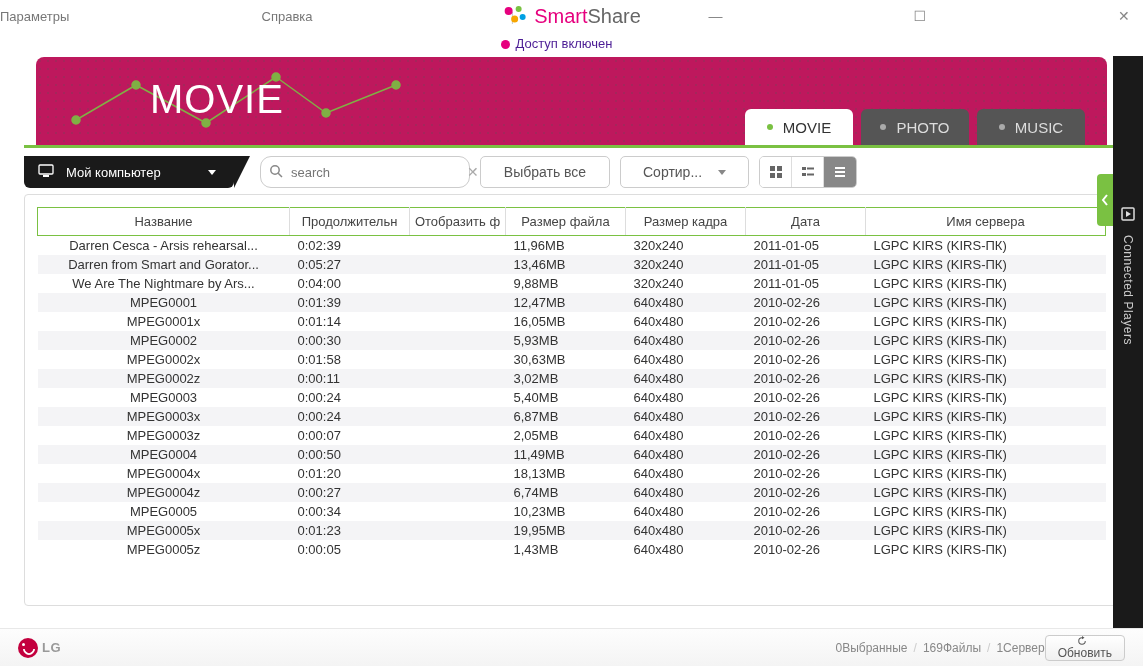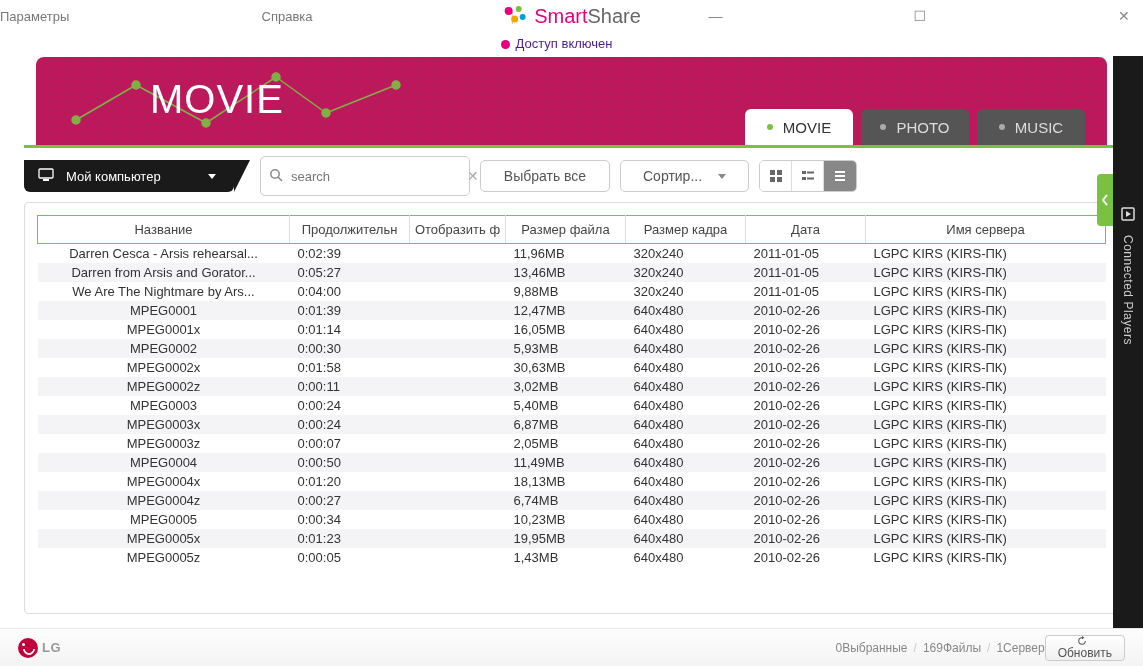--- a/index.html
+++ b/index.html
@@ -32,21 +32,21 @@
   .tab.active .bullet { background: #7ac142; }
 
   .greenstrip { margin: 0 24px; height: 3px; background: #7ac142; }
 
   
   .toolbar { margin: 8px 24px 6px 24px; display: flex; align-items: center; gap: 10px; position: relative; }
   .source-select { background: #1a1a1a; color: #fff; height: 32px; border-radius: 0 0 6px 6px; display: flex; align-items: center; padding: 0 18px 0 14px; min-width: 210px; cursor: pointer; position: relative; font-size: 13px; }
   .source-select::after { content:""; position:absolute; right:-16px; top:0; width:0; height:0; border-top:32px solid #1a1a1a; border-right:16px solid transparent; }
   .source-select .chevron-down { margin-left: auto; }
   .source-select .pcicon { margin-right: 12px; }
-  .searchbox { height: 40px; border: 1px solid #ccc; border-radius: 5px; display: flex; align-items: center; padding: 0 8px; width: 210px; background: #fff; margin-left: 16px; }
+  .searchbox { height: 32px; border: 1px solid #ccc; border-radius: 11px; display: flex; align-items: center; padding: 0 8px; width: 210px; background: #fff; margin-left: 16px; }
   .searchbox input { border: none; outline: none; flex: 1; font-size: 13px; color: #444; }
   .searchbox .mag { color: #888; margin-right: 8px; }
   .searchbox .clear { color: #aaa; cursor: pointer; font-size: 14px; }
   .pillbtn { height: 32px; border: 1px solid #ccc; border-radius: 5px; background: #fff; padding: 0 22px; display: flex; align-items: center; cursor: pointer; font-size: 14px; color: #555; }
   .pillbtn .chevron-down { margin-left: 16px; color: #888; }
   .viewgroup { display: flex; border: 1px solid #ccc; border-radius: 5px; overflow: hidden; height: 32px; }
   .viewbtn { width: 32px; display: flex; align-items: center; justify-content: center; background: #fff; cursor: pointer; border-right: 1px solid #ddd; color: #666; }
   .viewbtn:last-child { border-right: none; }
   .viewbtn.active { background: #888; color: #fff; }
 
@@ -233,21 +233,21 @@
           <tr>
             <td class="name">Darren Cesca - Arsis rehearsal...</td>
             <td>0:02:39</td>
             <td></td>
             <td>11,96MB</td>
             <td>320x240</td>
             <td>2011-01-05</td>
             <td>LGPC KIRS (KIRS-ПК)</td>
           </tr>
           <tr>
-            <td class="name">Darren from Arsis and Gorator...</td>
+            <td class="name">Darren from Smart and Gorator...</td>
             <td>0:05:27</td>
             <td></td>
             <td>13,46MB</td>
             <td>320x240</td>
             <td>2011-01-05</td>
             <td>LGPC KIRS (KIRS-ПК)</td>
           </tr>
           <tr>
             <td class="name">We Are The Nightmare by Ars...</td>
             <td>0:04:00</td>

